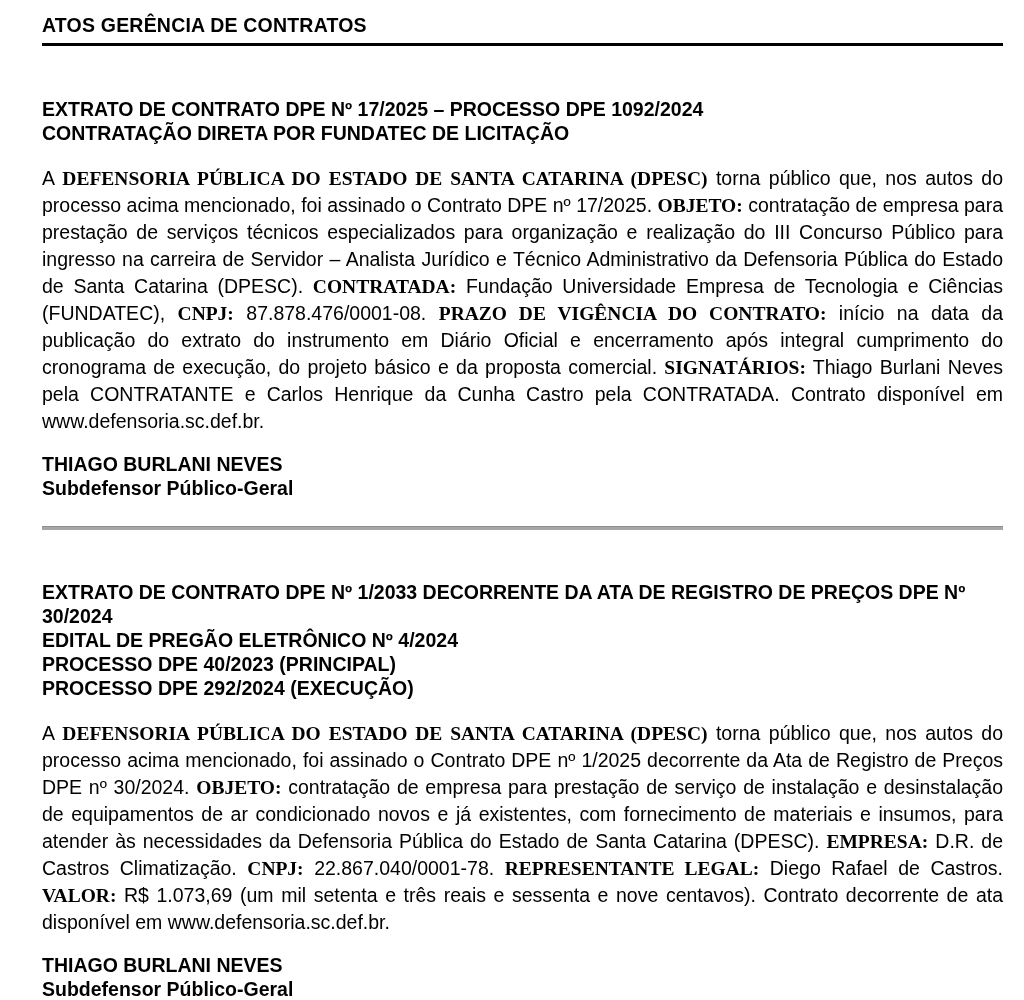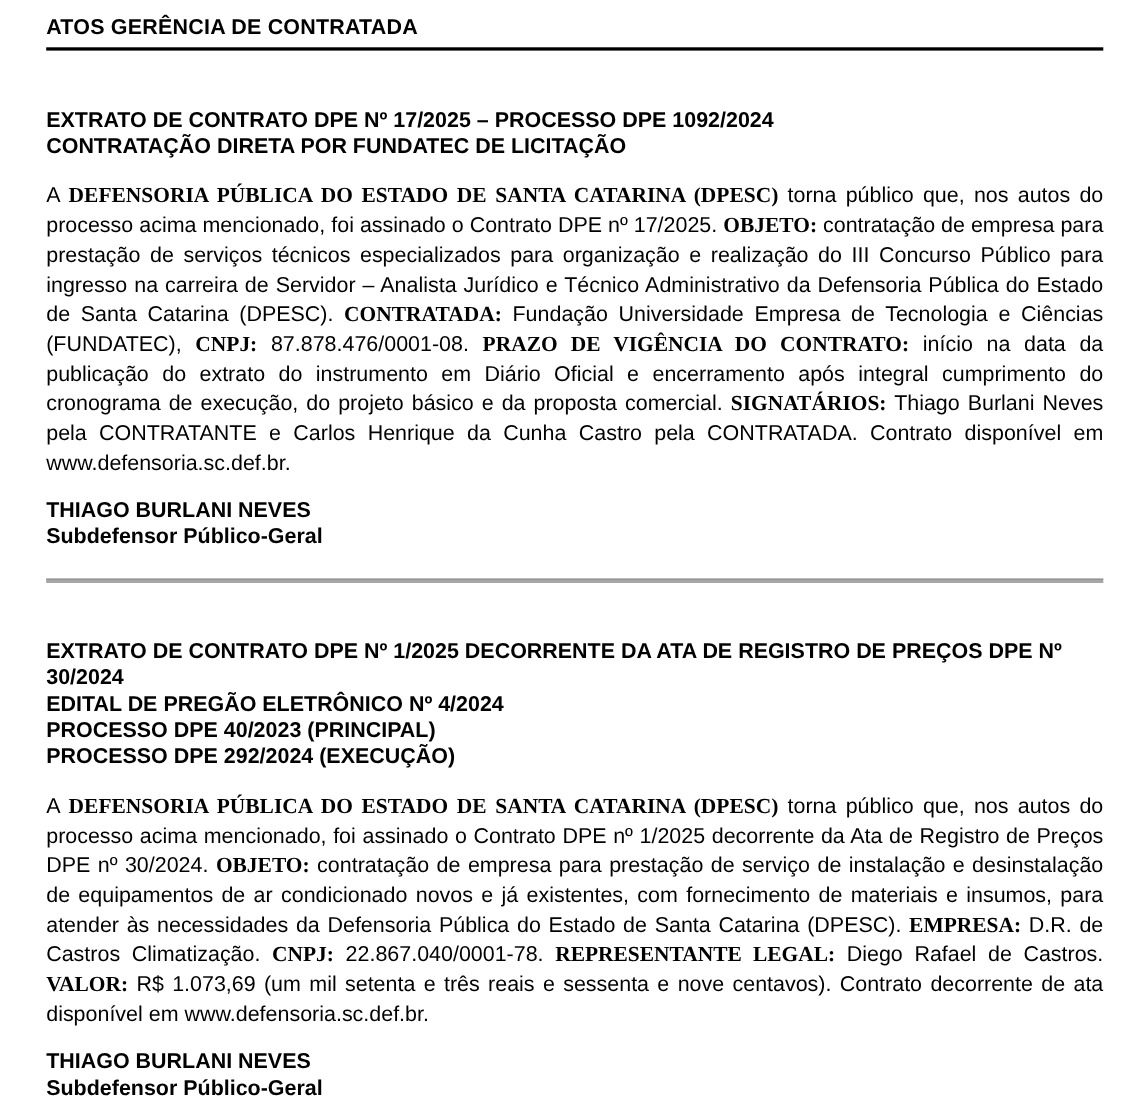--- a/index.html
+++ b/index.html
@@ -56,41 +56,41 @@
     margin-top: 26px;
     margin-bottom: 50px;
   }
 </style>
 </head>
 <body>
 
 <div class="page">
 
   <header>
-    <div class="page-title">ATOS GERÊNCIA DE CONTRATADA</div>
+    <div class="page-title">ATOS GERÊNCIA DE CONTRATOS</div>
     <div class="title-rule"></div>
   </header>
 
   <section class="entry entry-1">
     <div class="entry-title">
         <div>EXTRATO DE CONTRATO DPE Nº 17/2025 – PROCESSO DPE 1092/2024</div>
         <div>CONTRATAÇÃO DIRETA POR FUNDATEC DE LICITAÇÃO</div>
       </div>
     <p class="entry-body"><span>A </span><b>DEFENSORIA PÚBLICA DO ESTADO DE SANTA CATARINA (DPESC)</b><span> torna público que, nos autos do processo acima mencionado, foi assinado o Contrato DPE nº 17/2025. </span><b>OBJETO:</b><span> contratação de empresa para prestação de serviços técnicos especializados para organização e realização do III Concurso Público para ingresso na carreira de Servidor – Analista Jurídico e Técnico Administrativo da Defensoria Pública do Estado de Santa Catarina (DPESC). </span><b>CONTRATADA:</b><span> Fundação Universidade Empresa de Tecnologia e Ciências (FUNDATEC), </span><b>CNPJ:</b><span> 87.878.476/0001-08. </span><b>PRAZO DE VIGÊNCIA DO CONTRATO:</b><span> início na data da publicação do extrato do instrumento em Diário Oficial e encerramento após integral cumprimento do cronograma de execução, do projeto básico e da proposta comercial. </span><b>SIGNATÁRIOS:</b><span> Thiago Burlani Neves pela CONTRATANTE e Carlos Henrique da Cunha Castro pela CONTRATADA. Contrato disponível em www.defensoria.sc.def.br.</span></p>
     <div class="signature">
       <div>THIAGO BURLANI NEVES</div>
       <div>Subdefensor Público-Geral</div>
     </div>
   </section>
 
   <div class="divider"></div>
 
   <section class="entry entry-2">
     <div class="entry-title">
-        <div>EXTRATO DE CONTRATO DPE Nº 1/2025 DECORRENTE DA ATA DE REGISTRO DE PREÇOS DPE Nº 30/2024</div>
+        <div>EXTRATO DE CONTRATO DPE Nº 1/2033 DECORRENTE DA ATA DE REGISTRO DE PREÇOS DPE Nº 30/2024</div>
         <div>EDITAL DE PREGÃO ELETRÔNICO Nº 4/2024</div>
         <div>PROCESSO DPE 40/2023 (PRINCIPAL)</div>
         <div>PROCESSO DPE 292/2024 (EXECUÇÃO)</div>
       </div>
     <p class="entry-body"><span>A </span><b>DEFENSORIA PÚBLICA DO ESTADO DE SANTA CATARINA (DPESC)</b><span> torna público que, nos autos do processo acima mencionado, foi assinado o Contrato DPE nº 1/2025 decorrente da Ata de Registro de Preços DPE nº 30/2024. </span><b>OBJETO:</b><span> contratação de empresa para prestação de serviço de instalação e desinstalação de equipamentos de ar condicionado novos e já existentes, com fornecimento de materiais e insumos, para atender às necessidades da Defensoria Pública do Estado de Santa Catarina (DPESC). </span><b>EMPRESA:</b><span> D.R. de Castros Climatização. </span><b>CNPJ:</b><span> 22.867.040/0001-78. </span><b>REPRESENTANTE LEGAL:</b><span> Diego Rafael de Castros. </span><b>VALOR:</b><span> R$ 1.073,69 (um mil setenta e três reais e sessenta e nove centavos). Contrato decorrente de ata disponível em www.defensoria.sc.def.br.</span></p>
     <div class="signature">
       <div>THIAGO BURLANI NEVES</div>
       <div>Subdefensor Público-Geral</div>
     </div>
   </section>

